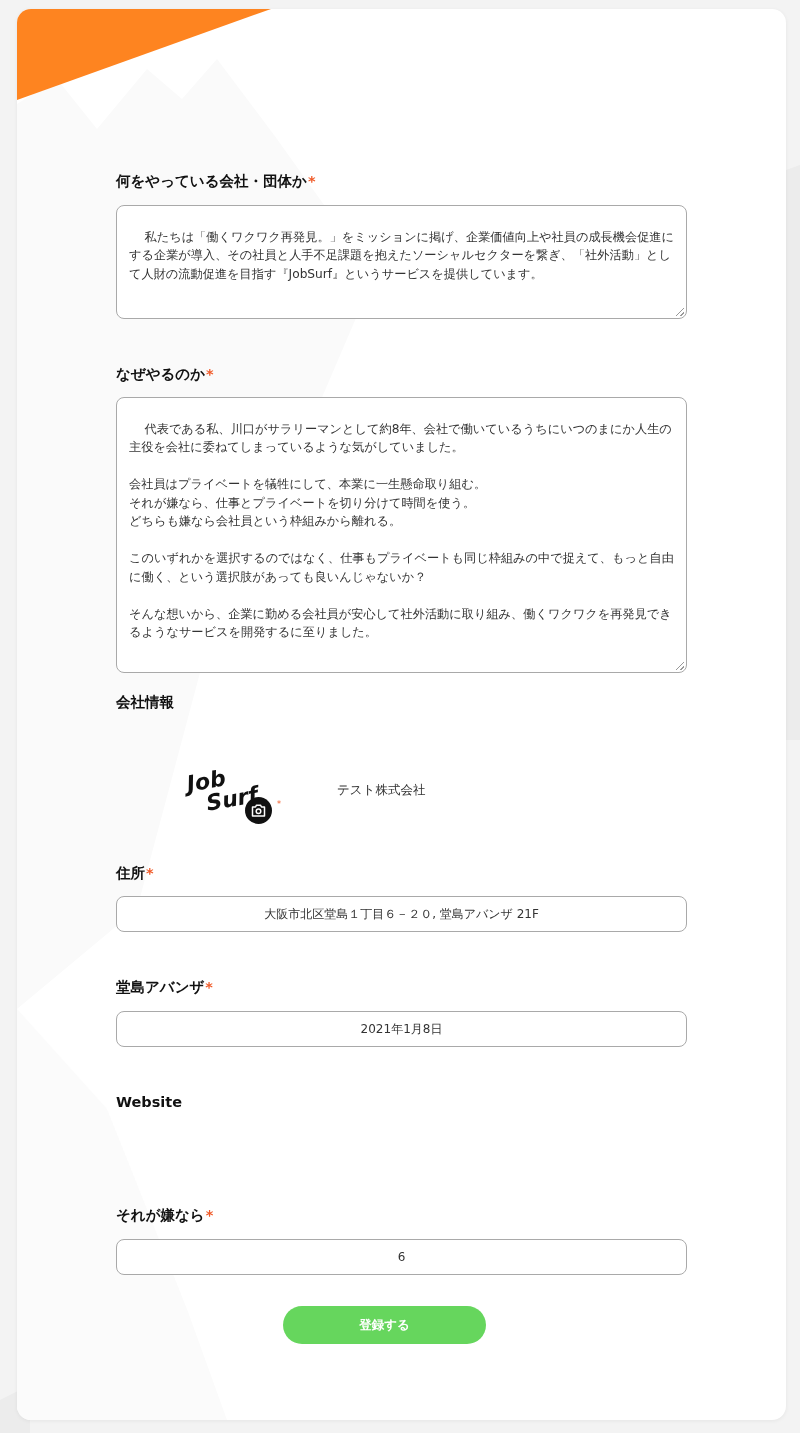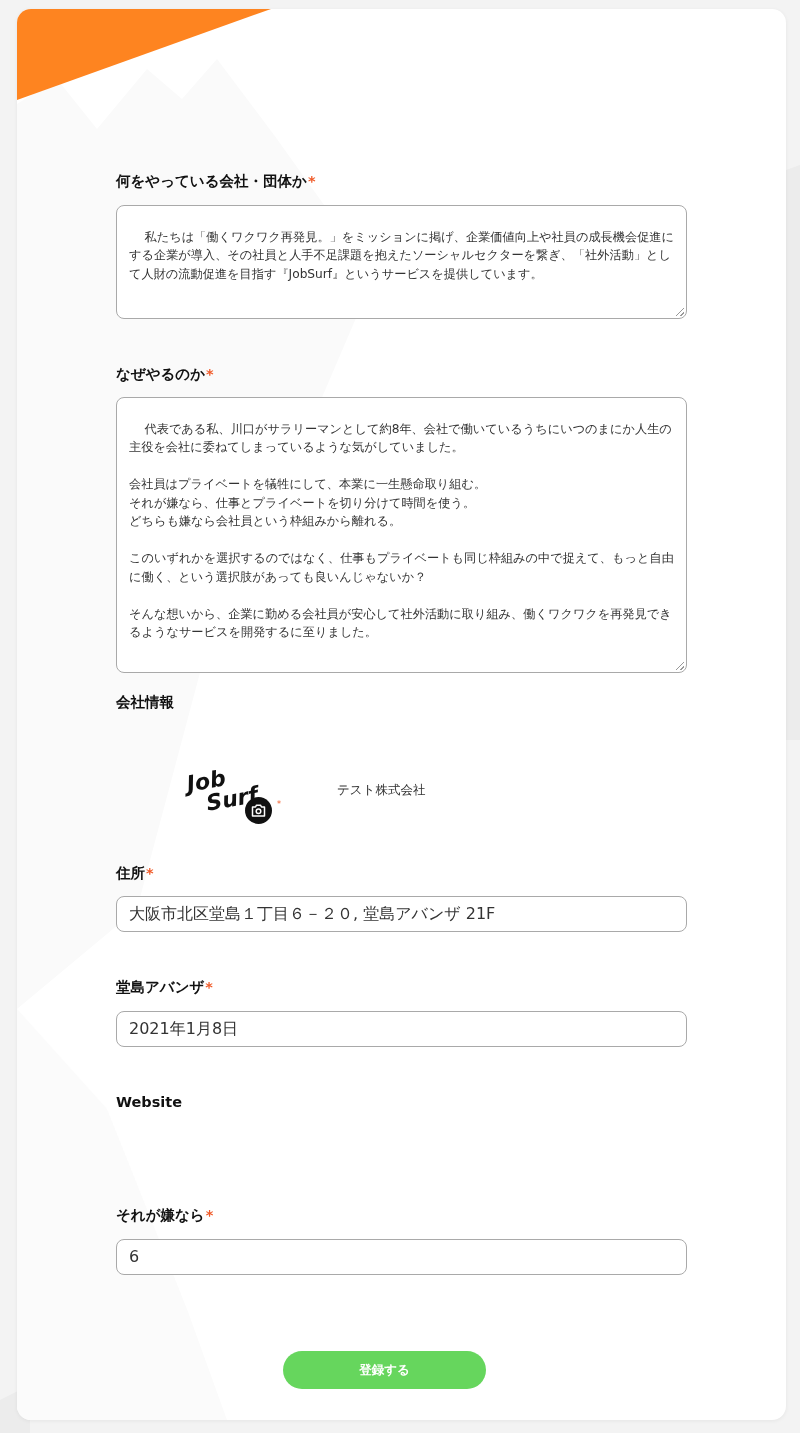--- a/index.html
+++ b/index.html
@@ -55,45 +55,46 @@
       background:
         linear-gradient(135deg, transparent 45%, #999 45%, #999 55%, transparent 55%),
         linear-gradient(135deg, transparent 75%, #999 75%, #999 85%, transparent 85%);
     }
     .input {
       position: absolute; left: 99px; width: 571px; height: 36px;
       border: 1px solid #a9a9a9;
       border-radius: 8px;
       background: #fff;
       padding: 0 12px;
-      font-size: 16px;
+      font-size: 12px;
       line-height: 34px;
       color: #333;
       font-family: "DejaVu Sans", "Liberation Sans", sans-serif;
+      text-align: center;
     }
     .company-row {
       position: absolute; left: 165px; top: 740px; width: 300px; height: 90px;
     }
     .logo {
       position: absolute; left: 0; top: 8px; width: 90px; height: 60px;
     }
     .camera-btn {
       position: absolute; left: 63px; top: 48px; width: 27px; height: 27px;
       border-radius: 50%; background: #111;
       display: flex; align-items: center; justify-content: center;
     }
     .camera-req {
       position: absolute; left: 95px; top: 51px; color: #f05a28; font-size: 8px;
     }
     .company-name {
       position: absolute; left: 111px; top: 33px;
       font-size: 12.5px; color: #333; margin-left: 44px;
     }
     .submit-btn {
-      position: absolute; left: 283px; top: 1351px;
+      position: absolute; left: 283px; top: 1306px;
       width: 203px; height: 38px;
       border-radius: 19px;
       background: #66d65d;
       color: #fff;
       font-size: 12.5px; font-weight: bold;
       border: none;
       display: flex; align-items: center; justify-content: center;
       font-family: "DejaVu Sans", "Liberation Sans", sans-serif;
       cursor: pointer;
     }

